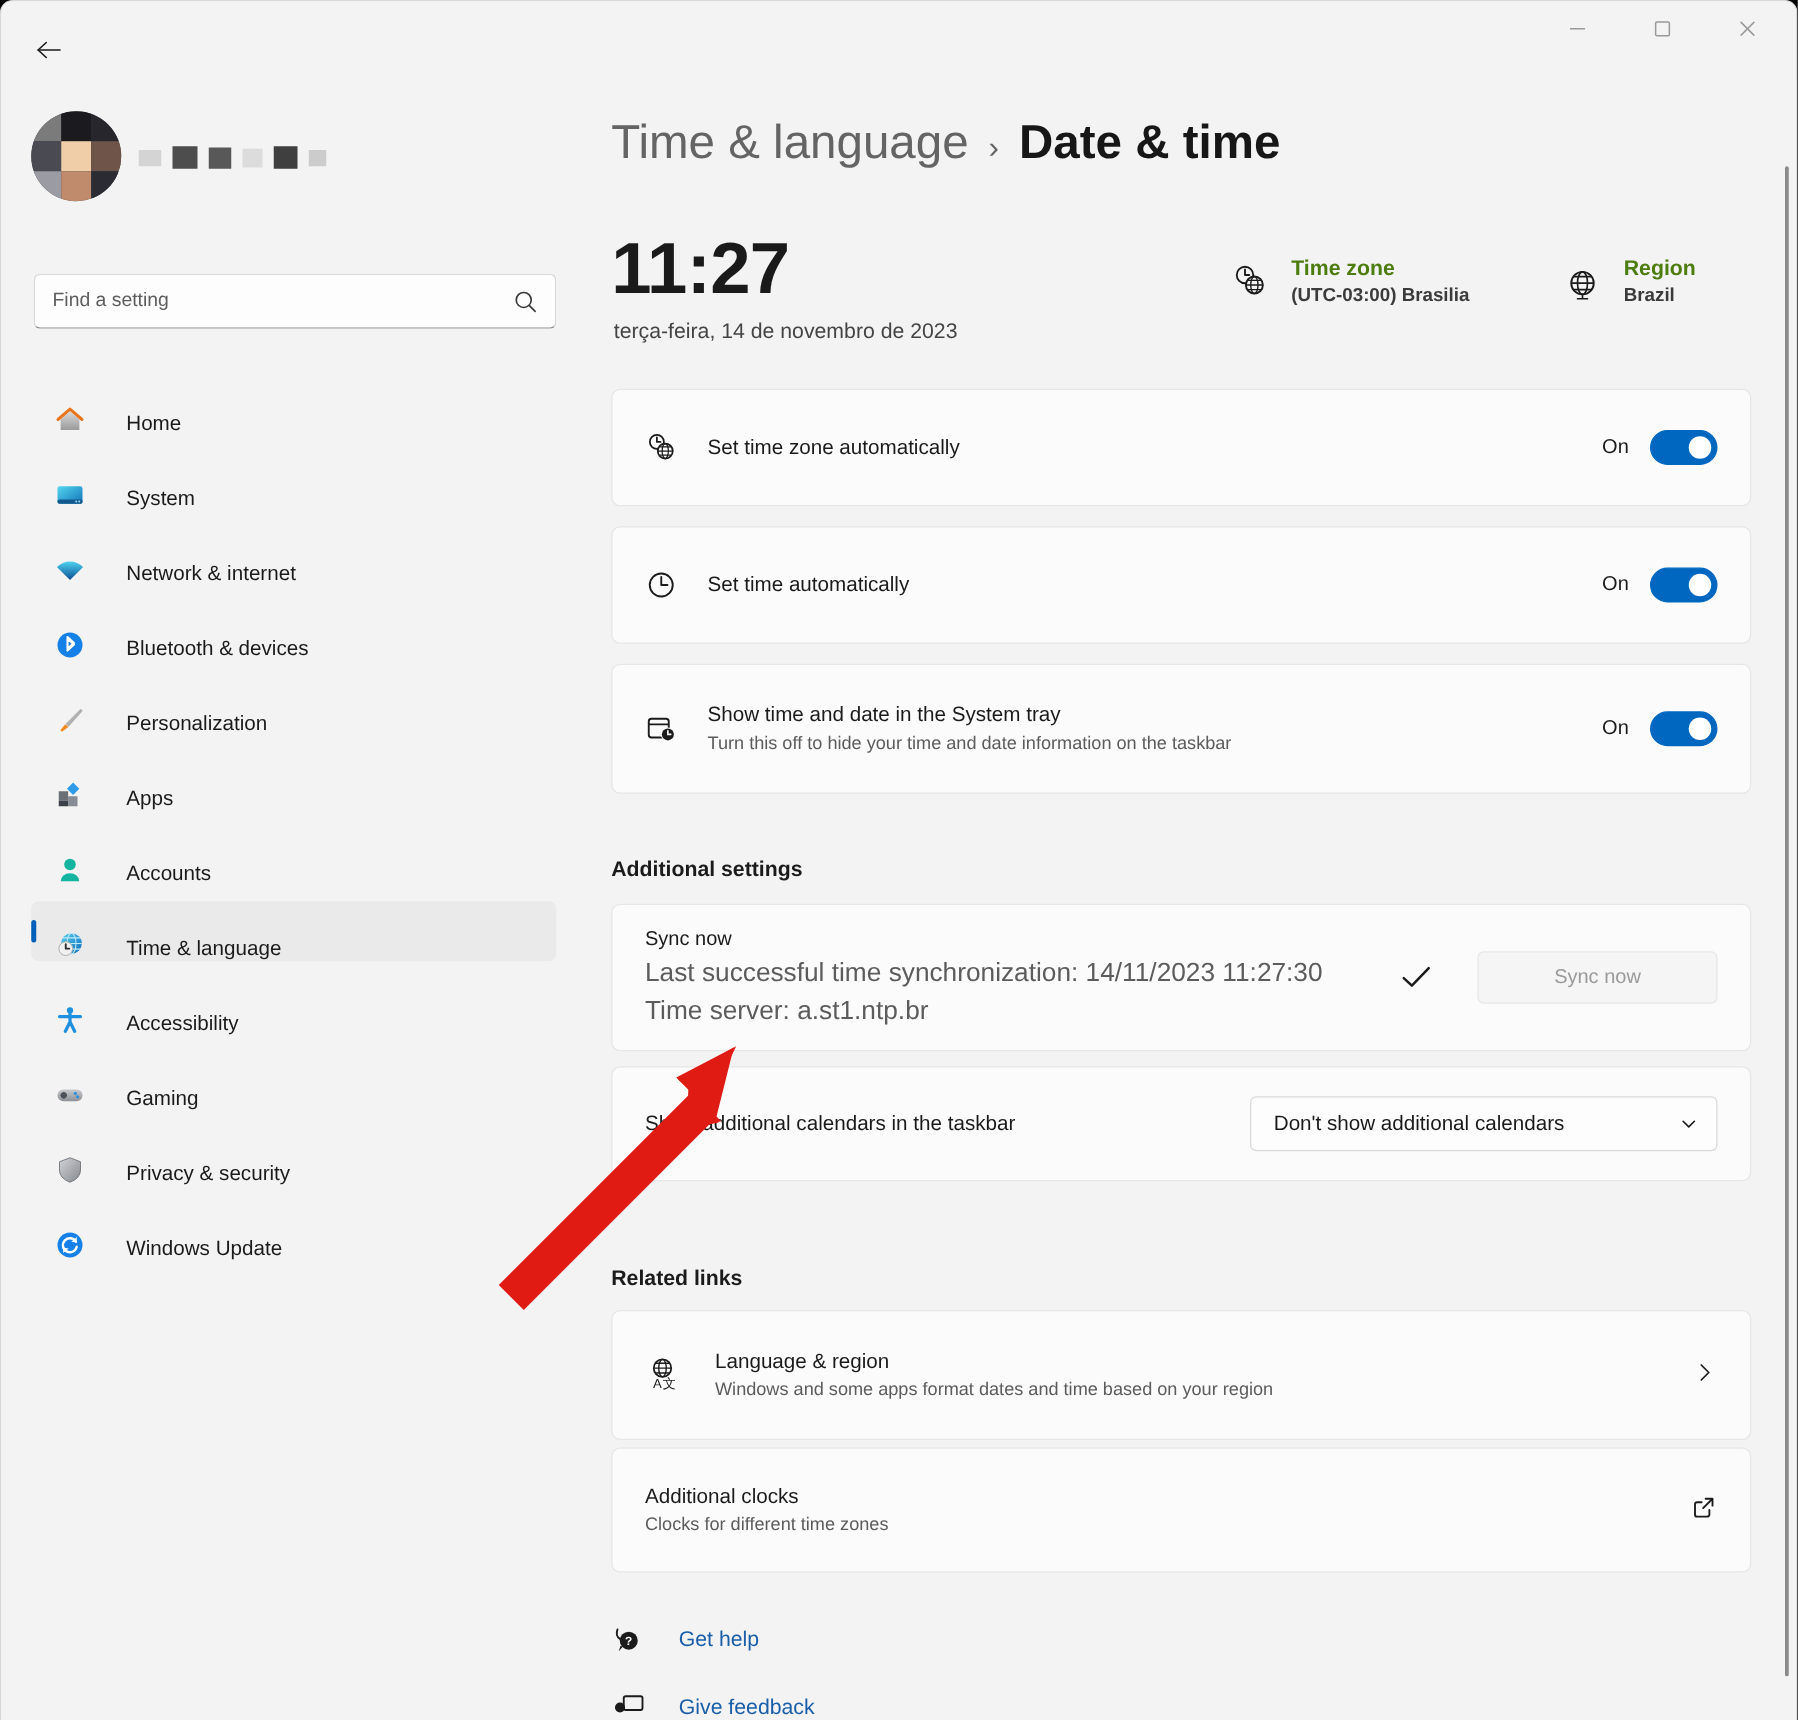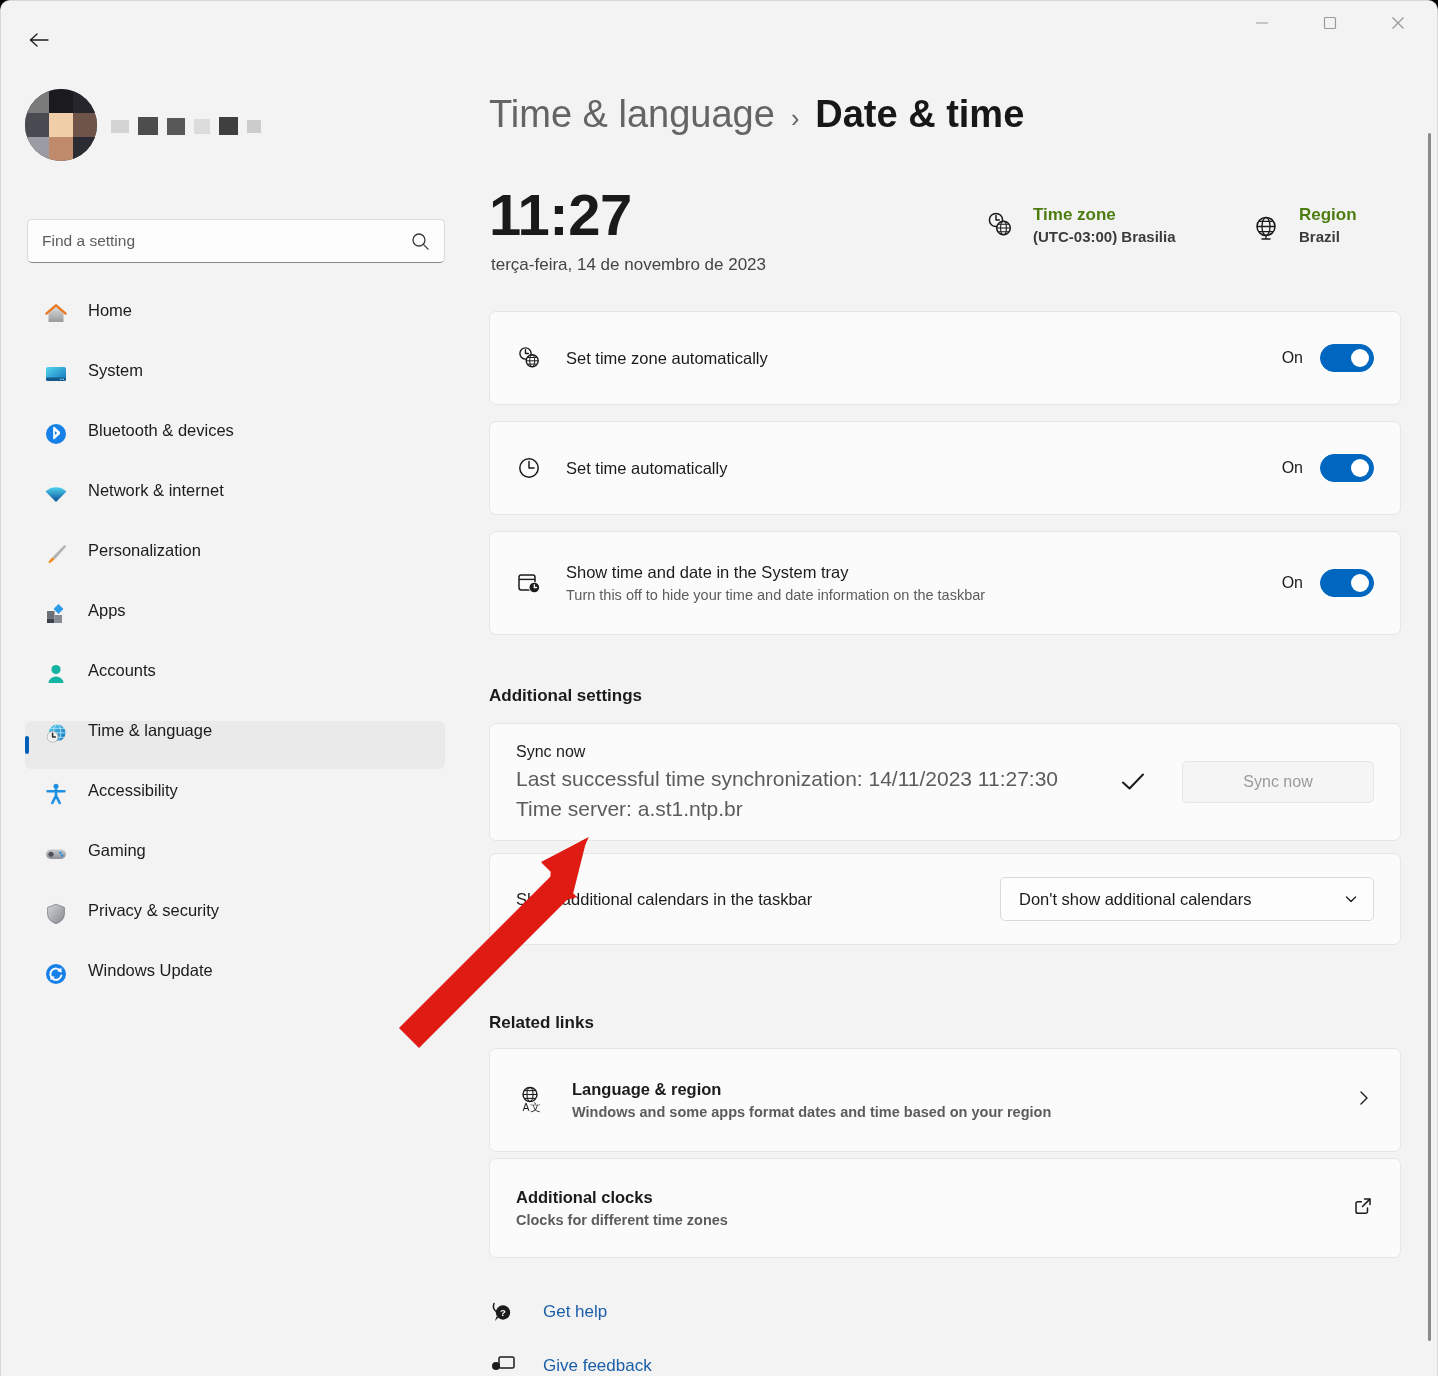--- a/index.html
+++ b/index.html
@@ -107,22 +107,22 @@
   #search-input::placeholder { color: #5D5D5D; }
 
   #navlist {
     position: absolute;
     left: 24px; top: 238px;
     width: 420px;
   }
   .navitem {
     position: relative;
     height: 48px;
-    display: flex; align-items: flex-start;
-    gap: 19px;
+    display: flex; align-items: flex-end;
+    gap: 32px;
     padding-left: 18px;
     border-radius: 6px;
     margin-bottom: 12px;
     cursor: pointer;
   }
   .navitem.selected { background: #EAEAEA; }
   .navitem.selected::before {
     content: "";
     position: absolute;
     left: 0; top: 50%;
@@ -287,21 +287,21 @@
     cursor: pointer;
   }
   #cal-select-value { flex: 1; font-size: 16.5px; color: #1B1B1B; }
 
   .link-card-inner {
     display: flex; align-items: center;
     height: 100%;
     padding: 0 26px 0 26px;
   }
   .link-icon { width: 34px; height: 34px; flex: none; margin-right: 22px; }
-  .link-texts { flex: 1; font-weight: bold; }
+  .link-texts { flex: 1; }
   .link-title { font-size: 16.5px; color: #1B1B1B; }
   .link-sub { font-size: 14.5px; color: #5C5C5C; margin-top: 5px; }
 
   #bottom-links {
     position: absolute;
     left: 22px; top: 1222px;
     width: 600px;
   }
   .bottom-link {
     display: flex; align-items: center; gap: 24px;
@@ -438,40 +438,40 @@
             <circle cx="18" cy="18.2" r="0.8" fill="#9FE3F7"></circle>
             <circle cx="20.4" cy="18.2" r="0.8" fill="#9FE3F7"></circle>
           </svg>
         </span>
         <span class="navlabel">System</span>
       </div>
 
       <div class="navitem">
         <span class="navicon">
           <svg width="26" height="26" viewBox="0 0 26 26">
-            <circle cx="13" cy="13" r="10" fill="#1581E8"></circle>
-            <path d="M11 8.2 L16.2 12.6 L11 17.4 L11 6.6 L16.2 11.4 L11 15.8" fill="none" stroke="#fff" stroke-width="1.7" stroke-linejoin="round" stroke-linecap="round"></path>
-          </svg>
-        </span>
-        <span class="navlabel">Bluetooth &amp; devices</span>
-      </div>
-
-      <div class="navitem">
-        <span class="navicon">
-          <svg width="26" height="26" viewBox="0 0 26 26">
             <defs>
                 <linearGradient id="gNet" x1="0" y1="0" x2="0" y2="1">
               <stop offset="0" stop-color="#4ED2F0"></stop>
                   <stop offset="1" stop-color="#0B4F95"></stop>
                 </linearGradient>
               </defs>
             <path d="M2.5 10.5 A15 15 0 0 1 23.5 10.5 L13 21 Z" fill="url(#gNet)"></path>
           </svg>
         </span>
         <span class="navlabel">Network &amp; internet</span>
+      </div>
+
+      <div class="navitem">
+        <span class="navicon">
+          <svg width="26" height="26" viewBox="0 0 26 26">
+            <circle cx="13" cy="13" r="10" fill="#1581E8"></circle>
+            <path d="M11 8.2 L16.2 12.6 L11 17.4 L11 6.6 L16.2 11.4 L11 15.8" fill="none" stroke="#fff" stroke-width="1.7" stroke-linejoin="round" stroke-linecap="round"></path>
+          </svg>
+        </span>
+        <span class="navlabel">Bluetooth &amp; devices</span>
       </div>
 
       <div class="navitem">
         <span class="navicon">
           <svg width="26" height="26" viewBox="0 0 26 26">
             <defs>
                 <linearGradient id="gBrush" x1="0" y1="0" x2="1" y2="1">
               <stop offset="0" stop-color="#D8D8D8"></stop>
                   <stop offset="1" stop-color="#8A8A8A"></stop>
                 </linearGradient>

